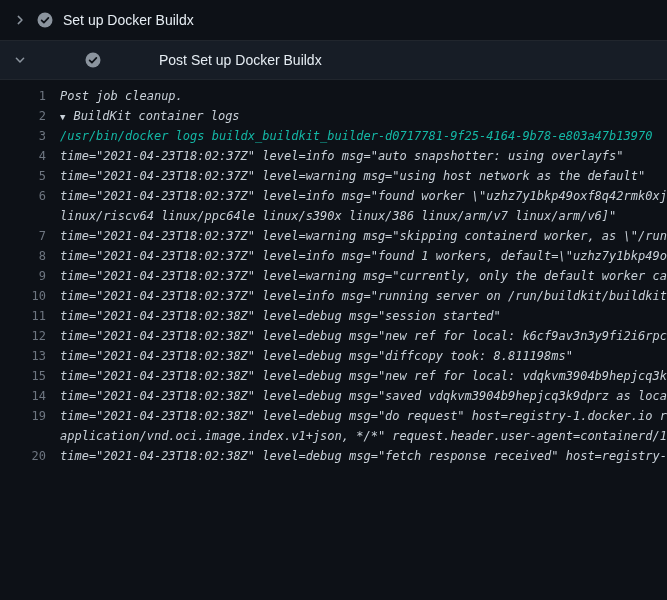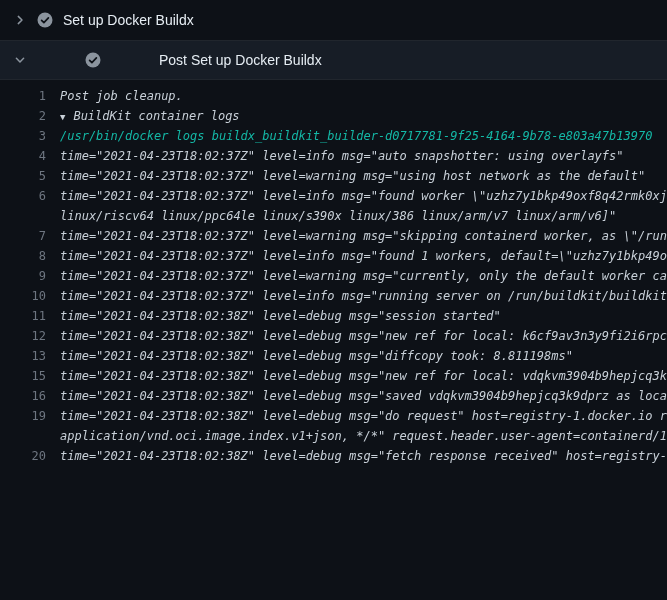--- a/index.html
+++ b/index.html
@@ -106,19 +106,19 @@
       <div class="log-line"><span class="ln">6</span><span class="lt">time="2021-04-23T18:02:37Z" level=info msg="found worker \"uzhz7y1bkp49oxf8q42rmk0xjq</span></div>
       <div class="log-line wrap"><span class="ln"></span><span class="lt">linux/riscv64 linux/ppc64le linux/s390x linux/386 linux/arm/v7 linux/arm/v6]"</span></div>
       <div class="log-line"><span class="ln">7</span><span class="lt">time="2021-04-23T18:02:37Z" level=warning msg="skipping containerd worker, as \"/run</span></div>
       <div class="log-line"><span class="ln">8</span><span class="lt">time="2021-04-23T18:02:37Z" level=info msg="found 1 workers, default=\"uzhz7y1bkp49o</span></div>
       <div class="log-line"><span class="ln">9</span><span class="lt">time="2021-04-23T18:02:37Z" level=warning msg="currently, only the default worker ca</span></div>
       <div class="log-line"><span class="ln">10</span><span class="lt">time="2021-04-23T18:02:37Z" level=info msg="running server on /run/buildkit/buildkit</span></div>
       <div class="log-line"><span class="ln">11</span><span class="lt">time="2021-04-23T18:02:38Z" level=debug msg="session started"</span></div>
       <div class="log-line"><span class="ln">12</span><span class="lt">time="2021-04-23T18:02:38Z" level=debug msg="new ref for local: k6cf9av3n3y9fi2i6rpc</span></div>
       <div class="log-line"><span class="ln">13</span><span class="lt">time="2021-04-23T18:02:38Z" level=debug msg="diffcopy took: 8.811198ms"</span></div>
       <div class="log-line"><span class="ln">15</span><span class="lt">time="2021-04-23T18:02:38Z" level=debug msg="new ref for local: vdqkvm3904b9hepjcq3k</span></div>
-      <div class="log-line"><span class="ln">16</span><span class="lt">time="2021-04-23T18:02:38Z" level=debug msg="saved vdqkvm3904b9hepjcq3k9dprz as loca</span></div>
+      <div class="log-line"><span class="ln">14</span><span class="lt">time="2021-04-23T18:02:38Z" level=debug msg="saved vdqkvm3904b9hepjcq3k9dprz as loca</span></div>
       <div class="log-line"><span class="ln">19</span><span class="lt">time="2021-04-23T18:02:38Z" level=debug msg="do request" host=registry-1.docker.io request.header.accept="</span></div>
       <div class="log-line wrap"><span class="ln"></span><span class="lt">application/vnd.oci.image.index.v1+json, */*" request.header.user-agent=containerd/1.4.4+unknown</span></div>
       <div class="log-line"><span class="ln">20</span><span class="lt">time="2021-04-23T18:02:38Z" level=debug msg="fetch response received" host=registry-1.docker.io</span></div>
     </div>
 
 </div>
 
 </body></html>

